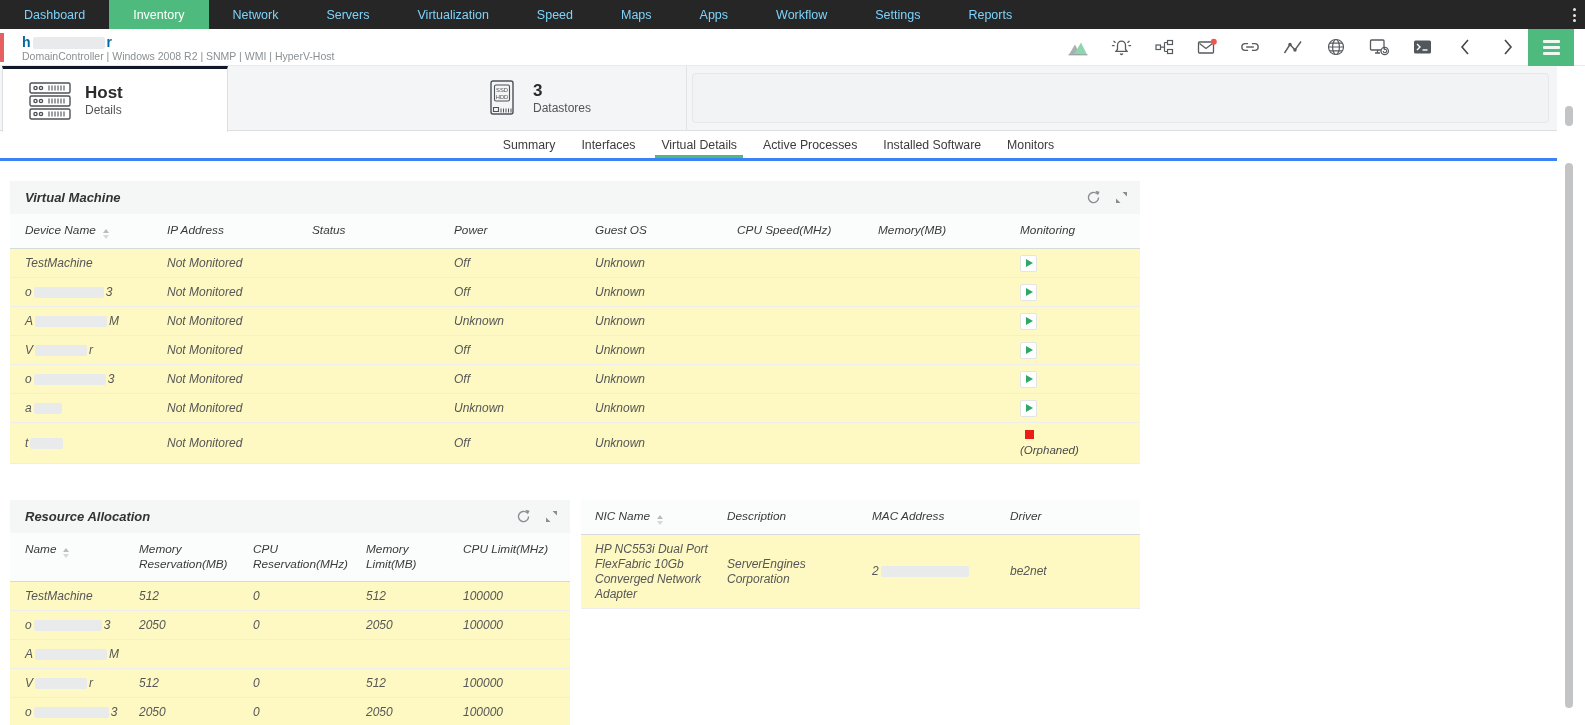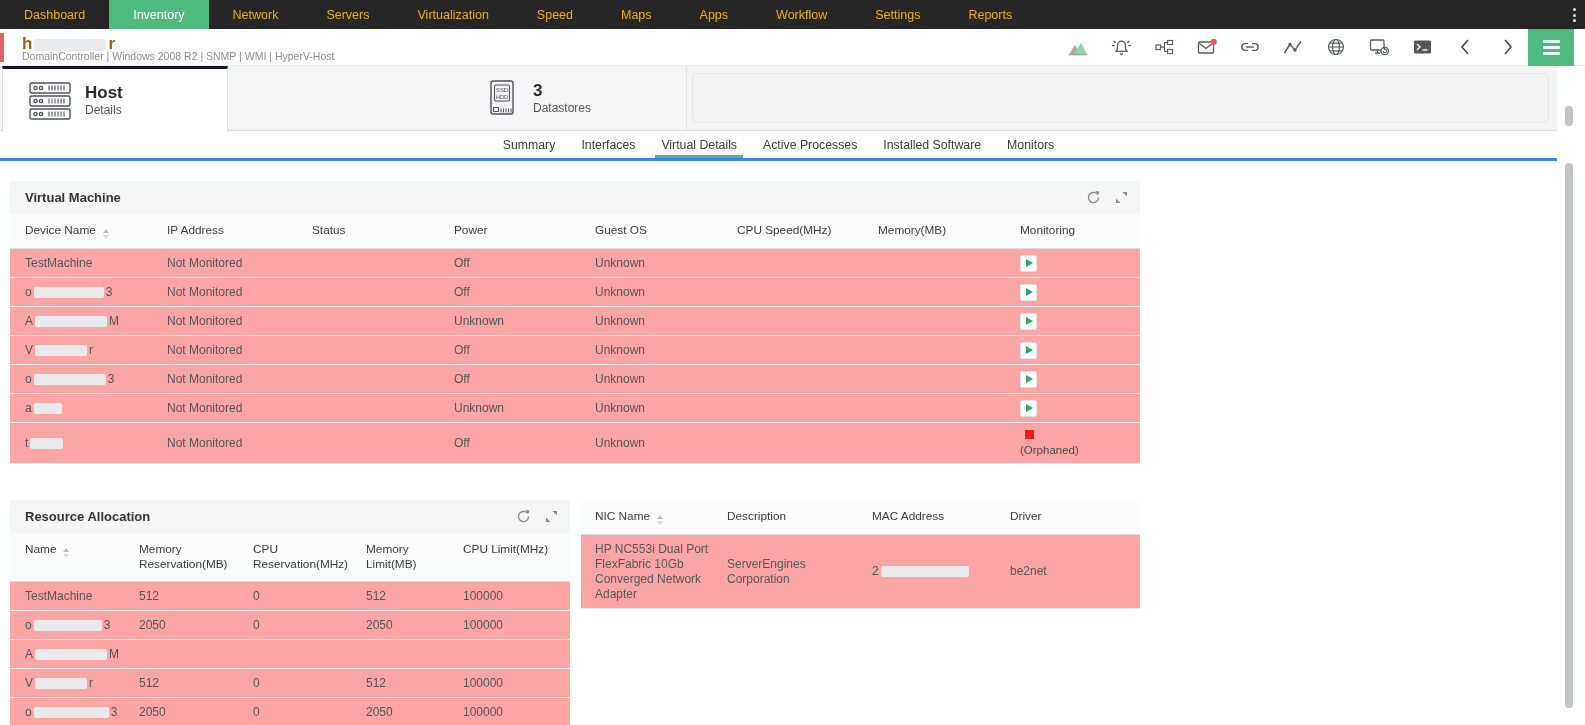--- a/index.html
+++ b/index.html
@@ -3,29 +3,29 @@
 <meta charset="utf-8">
 <style>
   * { box-sizing: border-box; }
   html,body { margin:0; padding:0; }
   body {
     width:1585px; height:725px; overflow:hidden; position:relative;
     background:#fff; font-family:"Liberation Sans", sans-serif;
   }
   
   .topnav { height:29px; background:#262626; display:flex; align-items:stretch; position:relative; }
-  .nav-item { display:flex; align-items:center; padding:0 24px; font-size:12.5px; color:#eab308; cursor:pointer; white-space:nowrap; }
+  .nav-item { display:flex; align-items:center; padding:0 24px; font-size:12.5px; color:#7dd3fc; cursor:pointer; white-space:nowrap; }
   .nav-item.active { background:#4eba7e; color:#fff; }
   .nav-dots { position:absolute; right:9px; top:8px; display:flex; flex-direction:column; gap:2.5px; cursor:pointer; }
   .nav-dots i { width:3px; height:3px; border-radius:50%; background:#e6e6e6; }
 
   
   .host-header { height:37px; background:#fff; position:relative; border-bottom:1px solid #e9eaea; }
   .accent-bar { position:absolute; left:0; top:4px; width:4px; height:29px; background:#e66060; }
-  .host-title { position:absolute; left:22px; top:5px; font-size:17px; font-weight:bold; color:#a16207; }
+  .host-title { position:absolute; left:22px; top:5px; font-size:14px; font-weight:bold; color:#0369a1; }
   .host-sub { position:absolute; left:22px; top:21px; font-size:10.5px; color:#8b8f92; }
   .mask { display:inline-block; height:11px; background:#e9eaeb; border-radius:2px; margin:0 2px; vertical-align:middle; }
   .title-mask { width:72px; height:12px; }
   .header-toolbar { position:absolute; right:66px; top:0; height:100%; display:flex; align-items:center; gap:21px; }
   .tool-icon { width:22px; height:20px; display:flex; align-items:center; justify-content:center; cursor:pointer; }
   .menu-button { position:absolute; right:11px; top:0; width:46px; height:37px; background:#4eba7e;
     display:flex; flex-direction:column; align-items:center; justify-content:center; gap:3.5px; cursor:pointer; }
   .menu-button i { width:17px; height:2.5px; background:rgba(255,255,255,.9); border-radius:1px; }
 
   
@@ -41,21 +41,21 @@
   #tab-ds   { left:459px; width:228px; border-right:1px solid #e2e3e4; }
   .strip-panel { position:absolute; left:692px; right:8px; top:7px; bottom:7px; background:#f2f3f4; border:1px solid #e6e7e8; border-radius:4px; }
 
   
   .sub-tabs { height:30px; width:1557px; display:flex; justify-content:center; align-items:stretch; gap:24px; border-bottom:3px solid #3b82f6; background:#fff; }
   .sub-tab { display:flex; align-items:center; font-size:12.3px; color:#3c3c3c; cursor:pointer; position:relative; padding:0 1px; white-space:nowrap; }
   .sub-tab.active::after { content:""; position:absolute; left:-5px; right:-5px; bottom:0; height:3px; background:#4eba7e; }
 
   
   .content { position:relative; height:564px; background:#fff; }
-  .panel { position:absolute; background:#fca5a5; }
+  .panel { position:absolute; background:#fef9c3;font-style:italic; }
   .panel-header { height:33px; background:#f5f6f6; display:flex; align-items:center; }
   .panel-title { margin-left:15px; font-size:13px; font-weight:bold; color:#333; }
   .panel-actions { margin-left:auto; margin-right:12px; display:flex; gap:14px; align-items:center; }
   .p-icon { display:flex; cursor:pointer; opacity:.8; }
   #vm-panel  { left:10px;  top:20px;  width:1130px; }
   #res-panel { left:10px;  top:339px; width:560px; }
   #net-panel { left:581px; top:339px; width:559px; }
 
   table { width:100%; border-collapse:collapse; table-layout:fixed; }
   th { font-size:11.8px; color:#3a3a3a; font-weight:normal; text-align:left;

